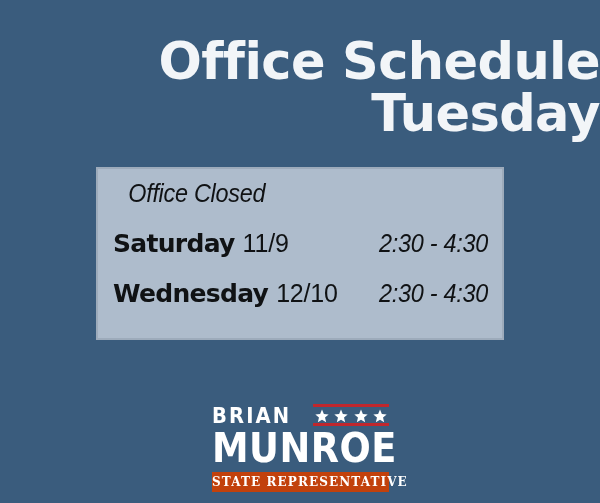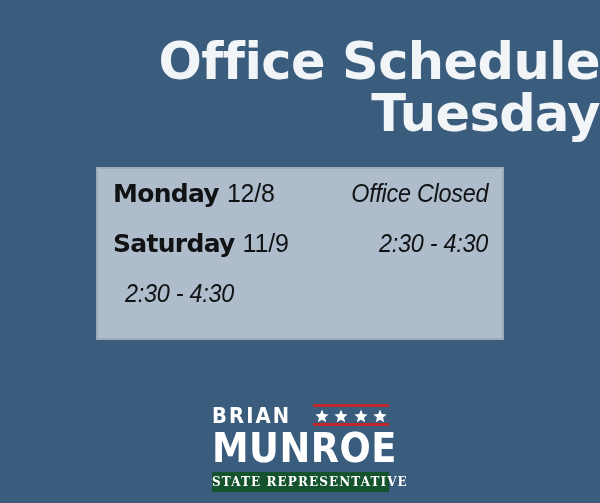--- a/index.html
+++ b/index.html
@@ -153,21 +153,21 @@
     letter-spacing: 0.5px;
     transform: scaleX(0.92);
     transform-origin: left top;
     margin-top: 1px;
     white-space: nowrap;
   }
   #logo-banner {
     margin-top: 4px;
     width: 177px;
     height: 20px;
-    background: #14532d;
+    background: #c2410c;
     color: #ffffff;
     font-family: "DejaVu Serif", serif;
     font-weight: bold;
     font-size: 12px;
     line-height: 20px;
     letter-spacing: 1.1px;
     text-align: center;
     white-space: nowrap;
     box-sizing: border-box;
   }
@@ -178,36 +178,36 @@
 <div id="poster">
 
   <div id="title-block">
     <span class="tline">Office Schedule</span>
     <span class="tline">Tuesday</span>
   </div>
 
   <div id="schedule-panel">
 
     <div class="sched-row">
-      <div class="sched-left">
-        <span class="day">Monday</span>
-        <span class="date">12/8</span>
-      </div>
       <div class="sched-right">Office Closed</div>
     </div>
 
     <div class="sched-row">
       <div class="sched-left">
         <span class="day">Saturday</span>
         <span class="date">11/9</span>
       </div>
       <div class="sched-right">2:30 - 4:30</div>
     </div>
 
     <div class="sched-row">
+      <div class="sched-left">
+        <span class="day">Wednesday</span>
+        <span class="date">12/10</span>
+      </div>
       <div class="sched-right">2:30 - 4:30</div>
     </div>
 
   </div>
 
   <div id="logo">
     <div id="logo-top">
       <div id="logo-brian">BRIAN</div>
       <div id="logo-stars-block">
         <div class="star-bar top"></div>

